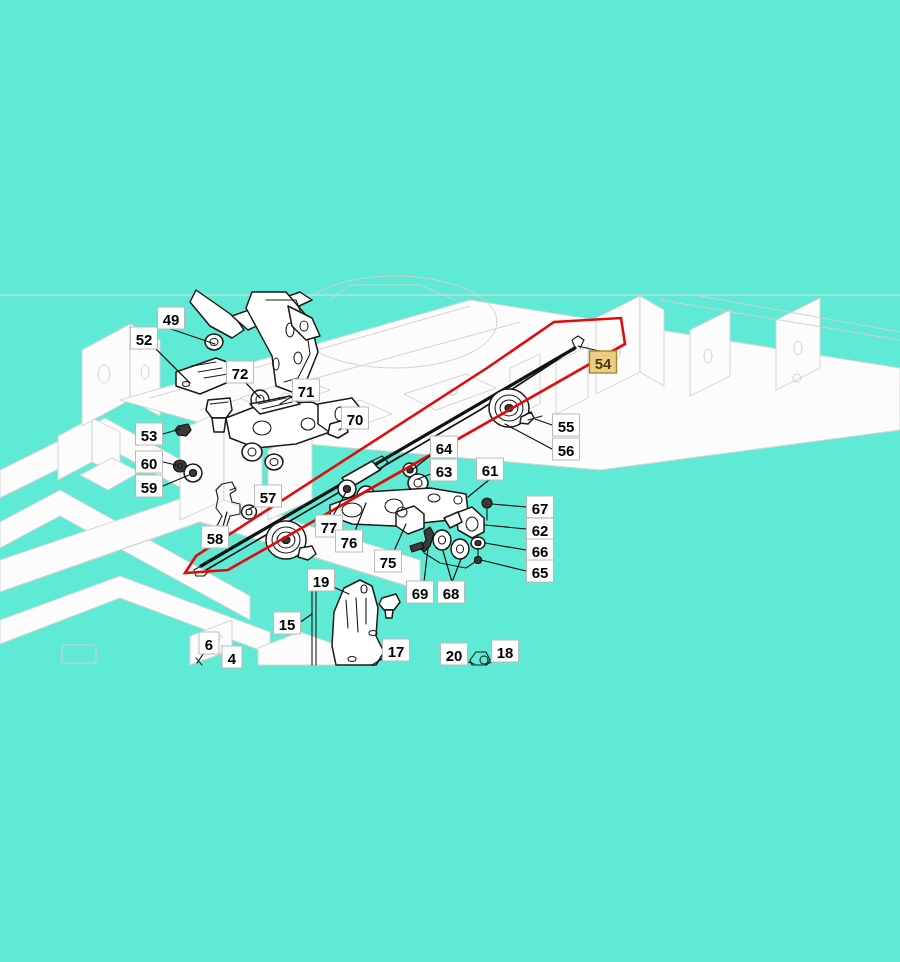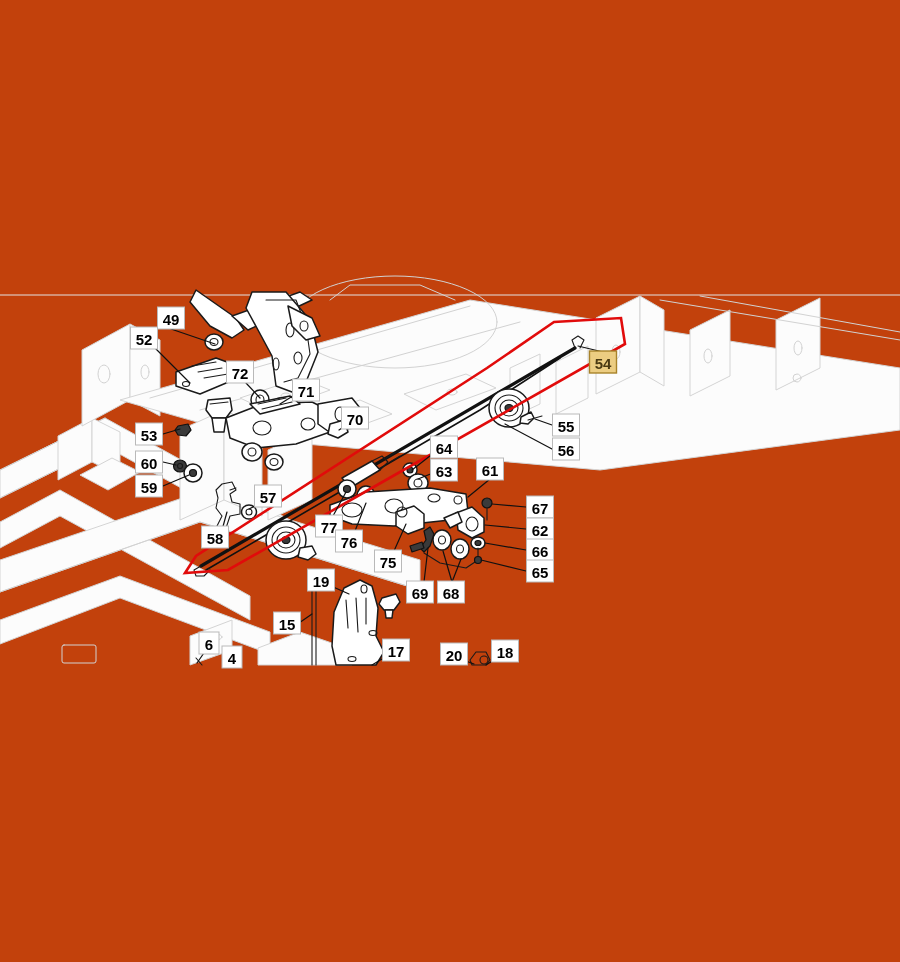--- a/index.html
+++ b/index.html
@@ -13,21 +13,21 @@
     height: 962px;
     font-family: "Liberation Sans", sans-serif;
     overflow: hidden;
     position: relative;
   }
   #diagram-root {
     position: absolute;
     left: 0; top: 0;
     width: 900px;
     height: 962px;
-    background: #c2410c;
+    background: #5eead4;
   }
   svg.diagram {
     display: block;
     width: 900px;
     height: 962px;
   }
   
   .ghost { fill: none; stroke: #d2d2d2; stroke-width: 1; stroke-linejoin: round; stroke-linecap: round; }
   .ghost-fill { fill: #fcfcfc; stroke: #d4d4d4; stroke-width: 1; stroke-linejoin: round; }
   .divider { stroke: #e3e3e3; stroke-width: 1; fill: none; }

